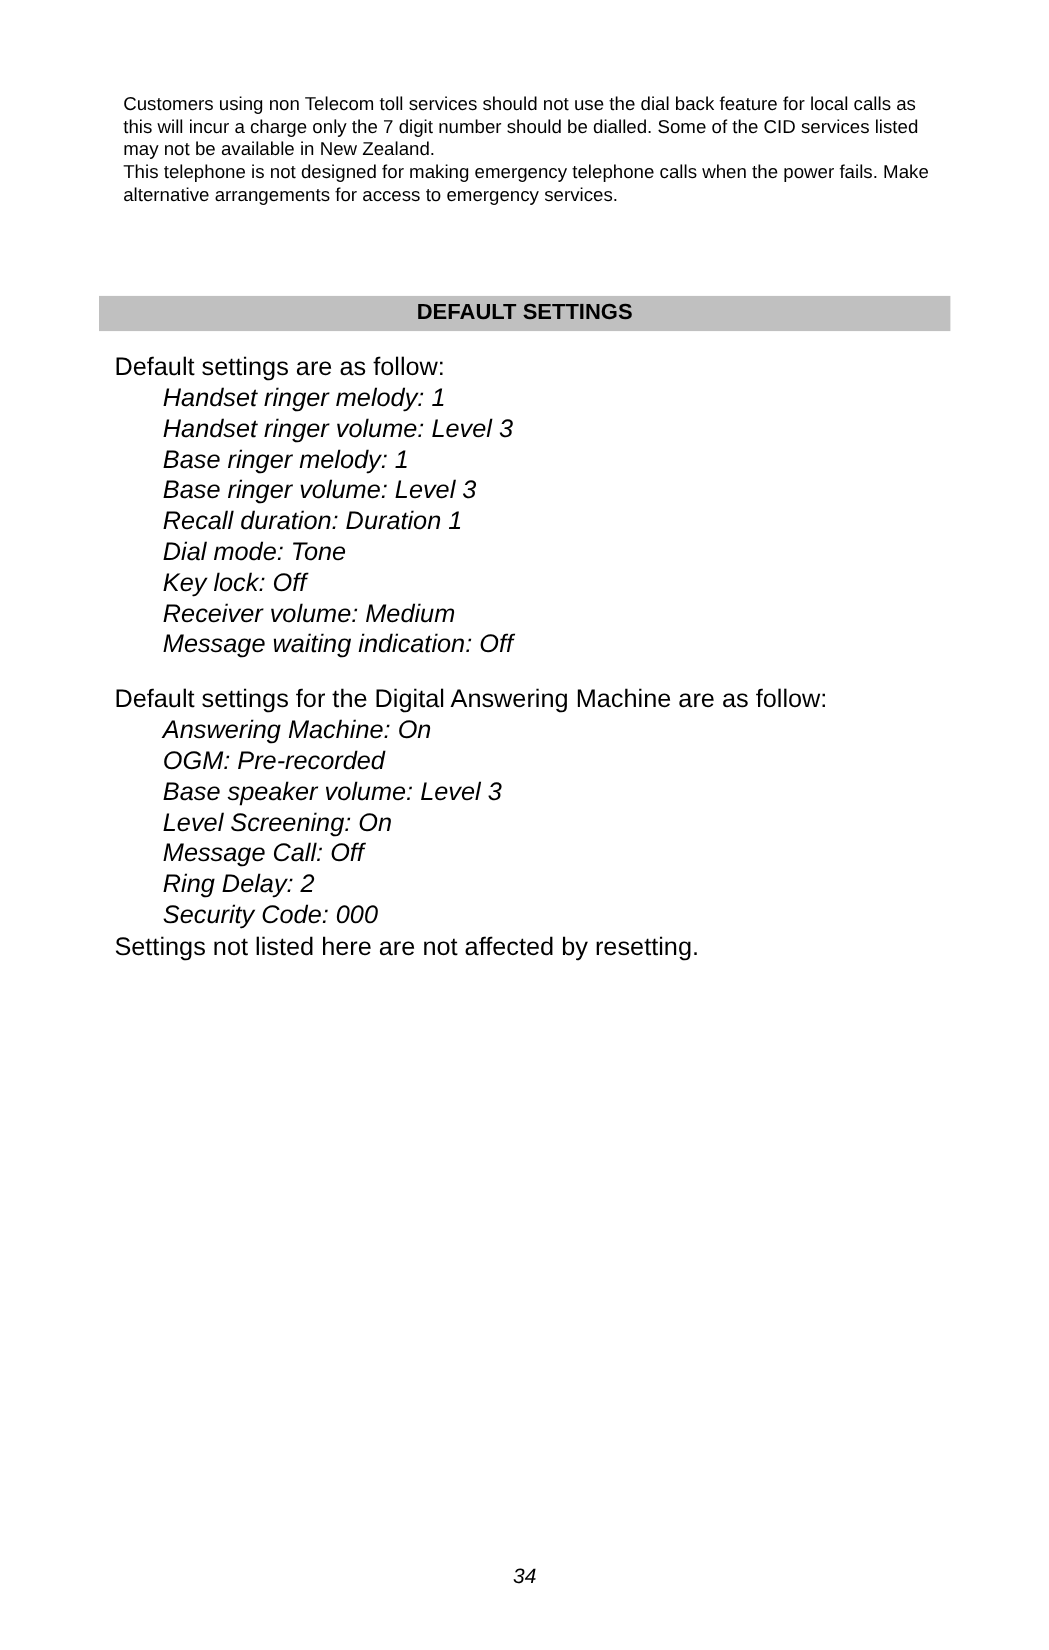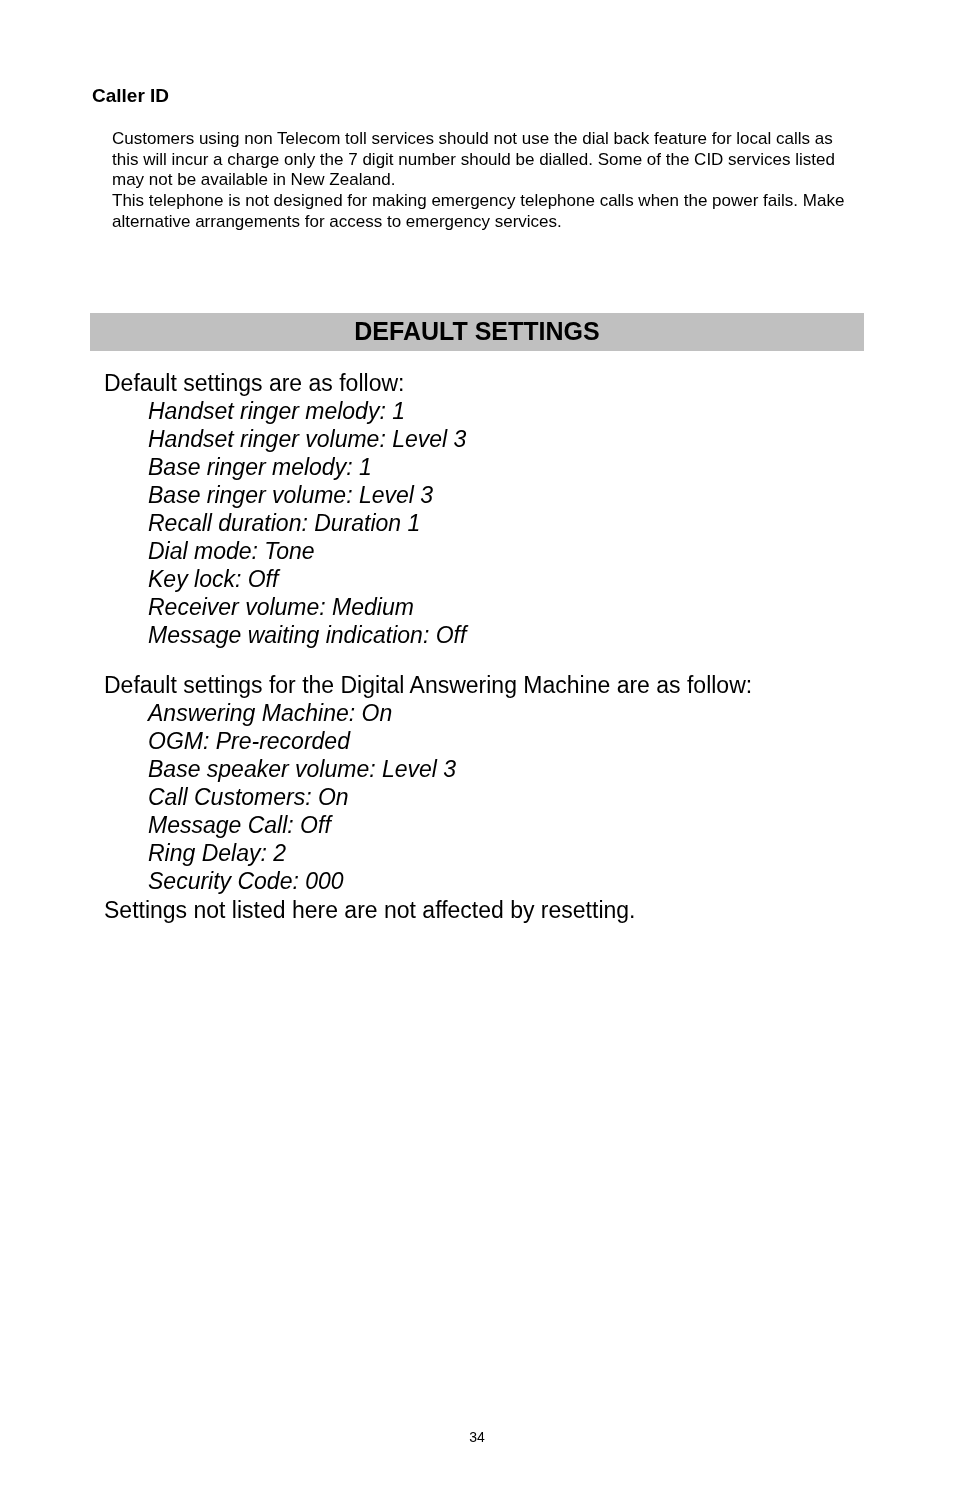--- a/index.html
+++ b/index.html
@@ -25,21 +25,21 @@
   }
   .body-text {
     font-size: 17px;
     line-height: 1.22;
     margin-left: 20px;
   }
   .section-bar {
     background: #c0c0c0;
     text-align: center;
     font-weight: bold;
-    font-size: 25px;
+    font-size: 20px;
     padding: 4px 0 5px 0;
     margin-top: 80px;
     margin-bottom: 18px;
     margin-left: -2px;
     margin-right: -2px;
   }
   .settings-block {
     font-size: 23px;
     line-height: 1.22;
     margin-left: 12px;
@@ -50,29 +50,29 @@
   }
   .spacer-mid {
     height: 22px;
   }
   .page-number {
     position: absolute;
     bottom: 55px;
     left: 0;
     width: 100%;
     text-align: center;
-    font-size: 14px;
+    font-size: 19px;
+    font-style: italic;
   }
 </style>
 </head>
 <body>
 
 <div class="page">
 
-  <div class="heading-small">Caller ID</div>
 
   <div class="body-text">Customers using non Telecom toll services should not use the dial back feature for local calls as this will incur a charge only the 7 digit number should be dialled. Some of the CID services listed may not be available in New Zealand.</div>
   <div class="body-text">This telephone is not designed for making emergency telephone calls when the power fails.  Make alternative arrangements for access to emergency services.</div>
 
   <div class="section-bar">DEFAULT SETTINGS</div>
 
   <div class="settings-block">
     <div>Default settings are as follow:</div>
     <div class="indent">Handset ringer melody:  1</div>
     <div class="indent">Handset ringer volume:  Level 3</div>
@@ -83,21 +83,21 @@
     <div class="indent">Key lock:  Off</div>
     <div class="indent">Receiver volume:  Medium</div>
     <div class="indent">Message waiting indication:  Off</div>
 
     <div class="spacer-mid"></div>
 
     <div>Default settings for the Digital Answering Machine are as follow:</div>
     <div class="indent">Answering Machine:  On</div>
     <div class="indent">OGM:  Pre-recorded</div>
     <div class="indent">Base speaker volume:  Level 3</div>
-    <div class="indent">Call Customers:  On</div>
+    <div class="indent">Level Screening:  On</div>
     <div class="indent">Message Call:  Off</div>
     <div class="indent">Ring Delay:  2</div>
     <div class="indent">Security Code:  000</div>
     <div>Settings not listed here are not affected by resetting.</div>
   </div>
 
   <div class="page-number">34</div>
 </div>
 
 </body></html>

